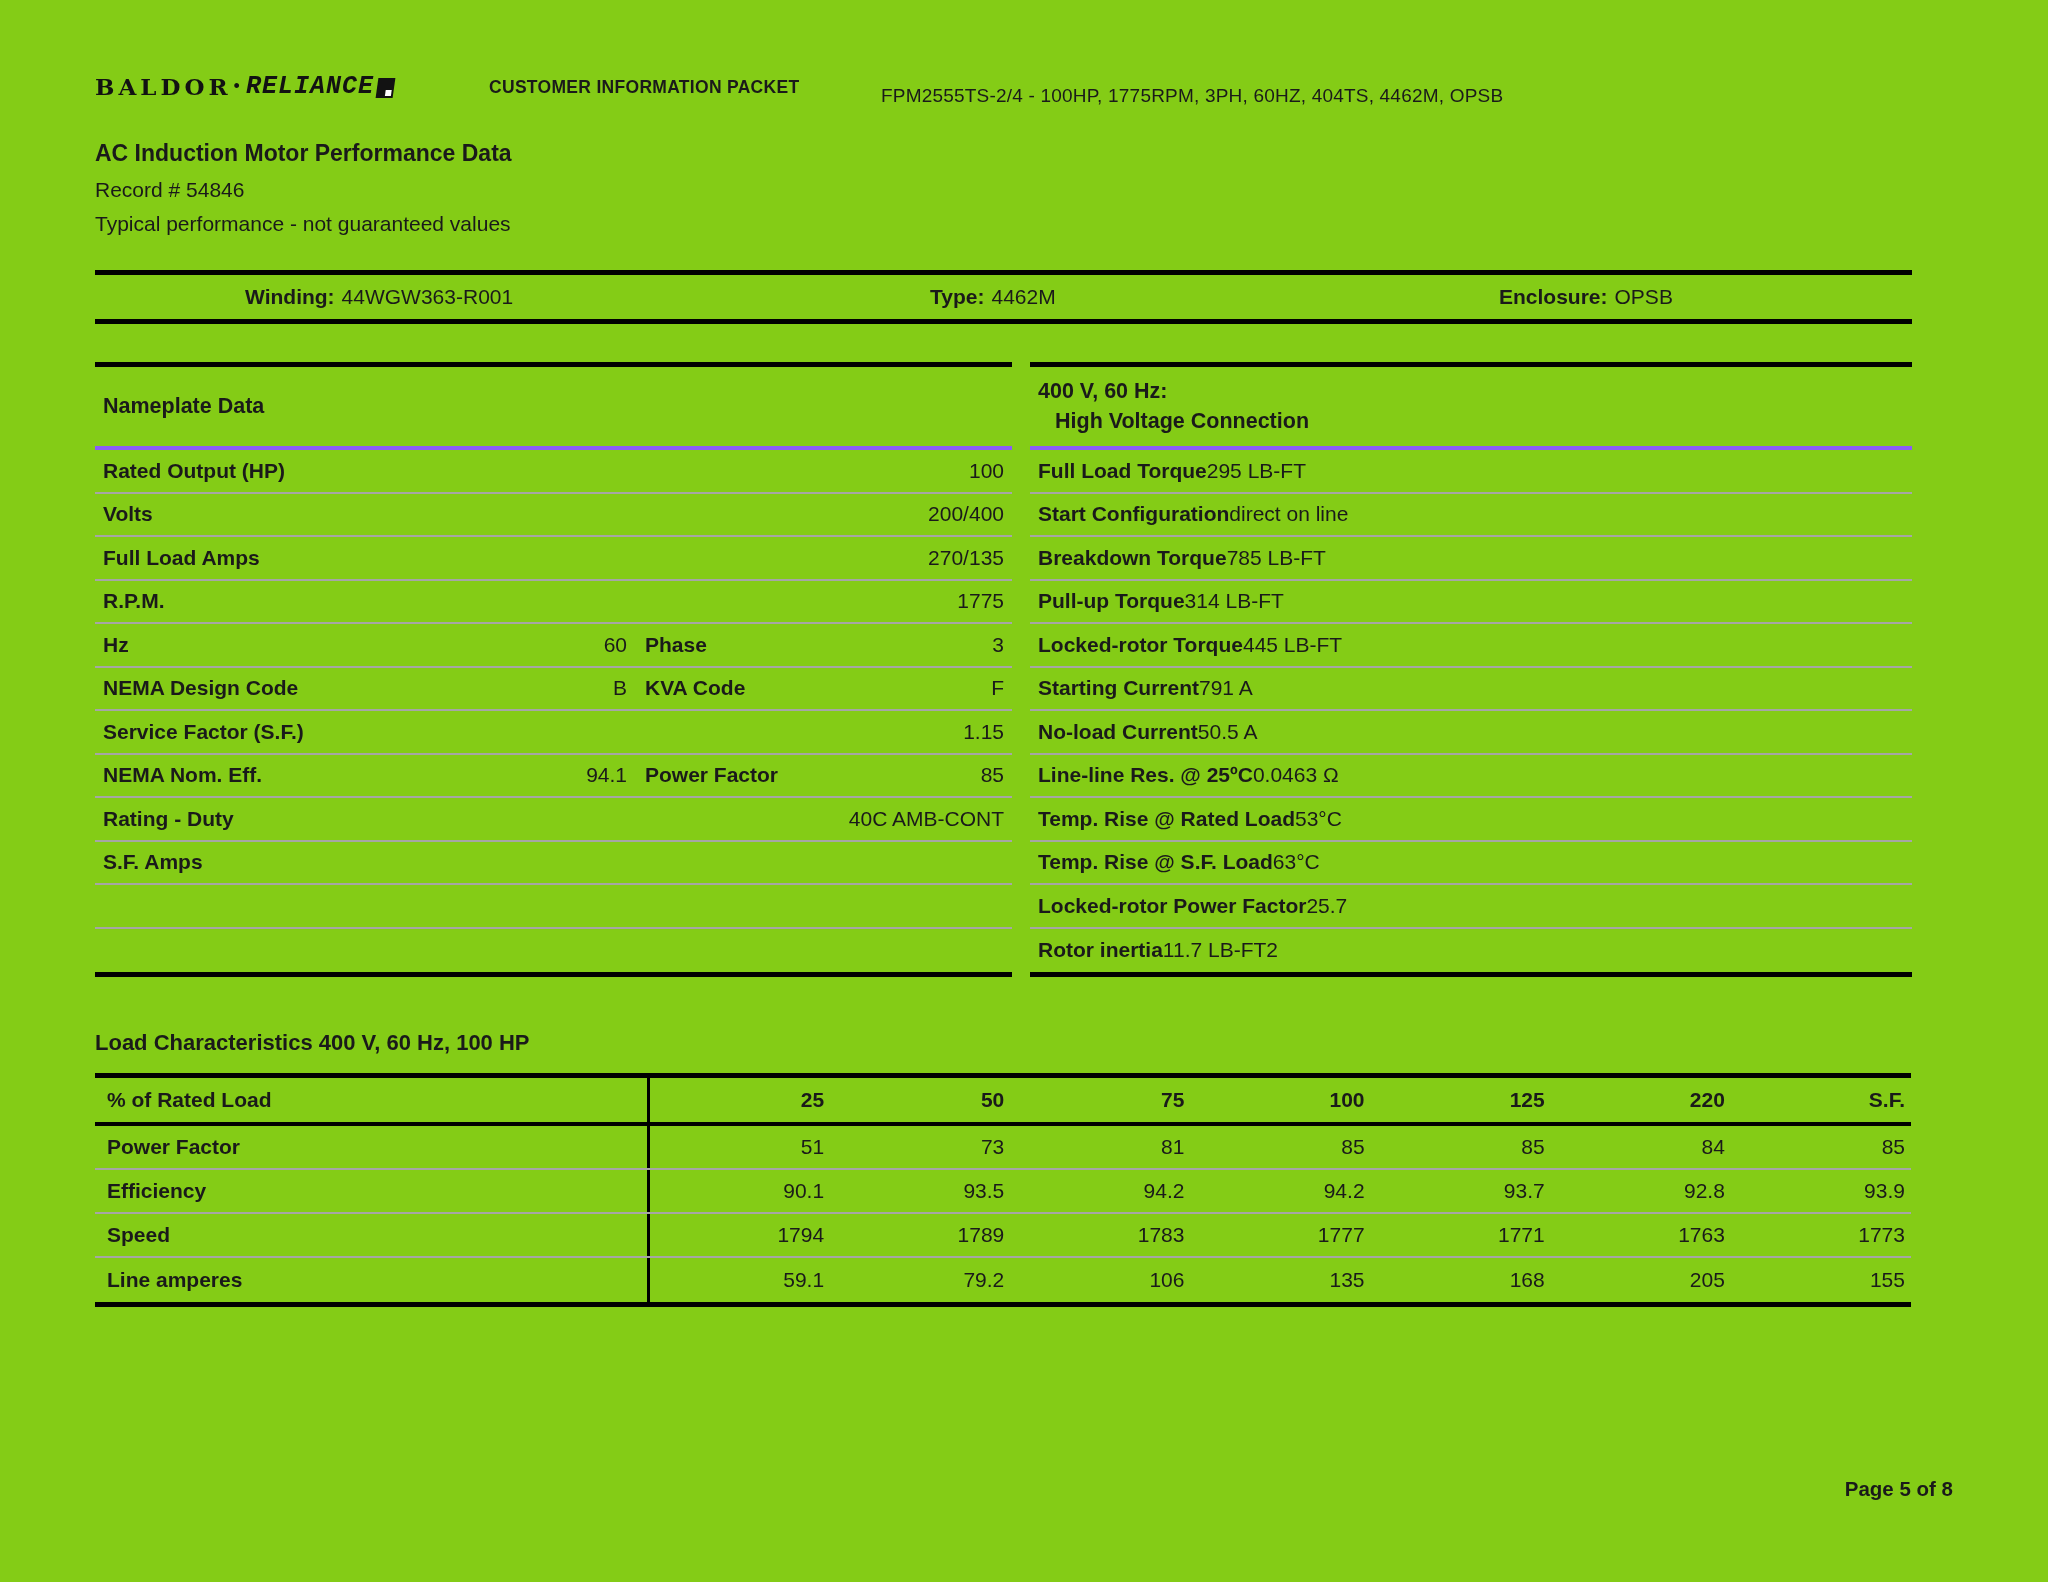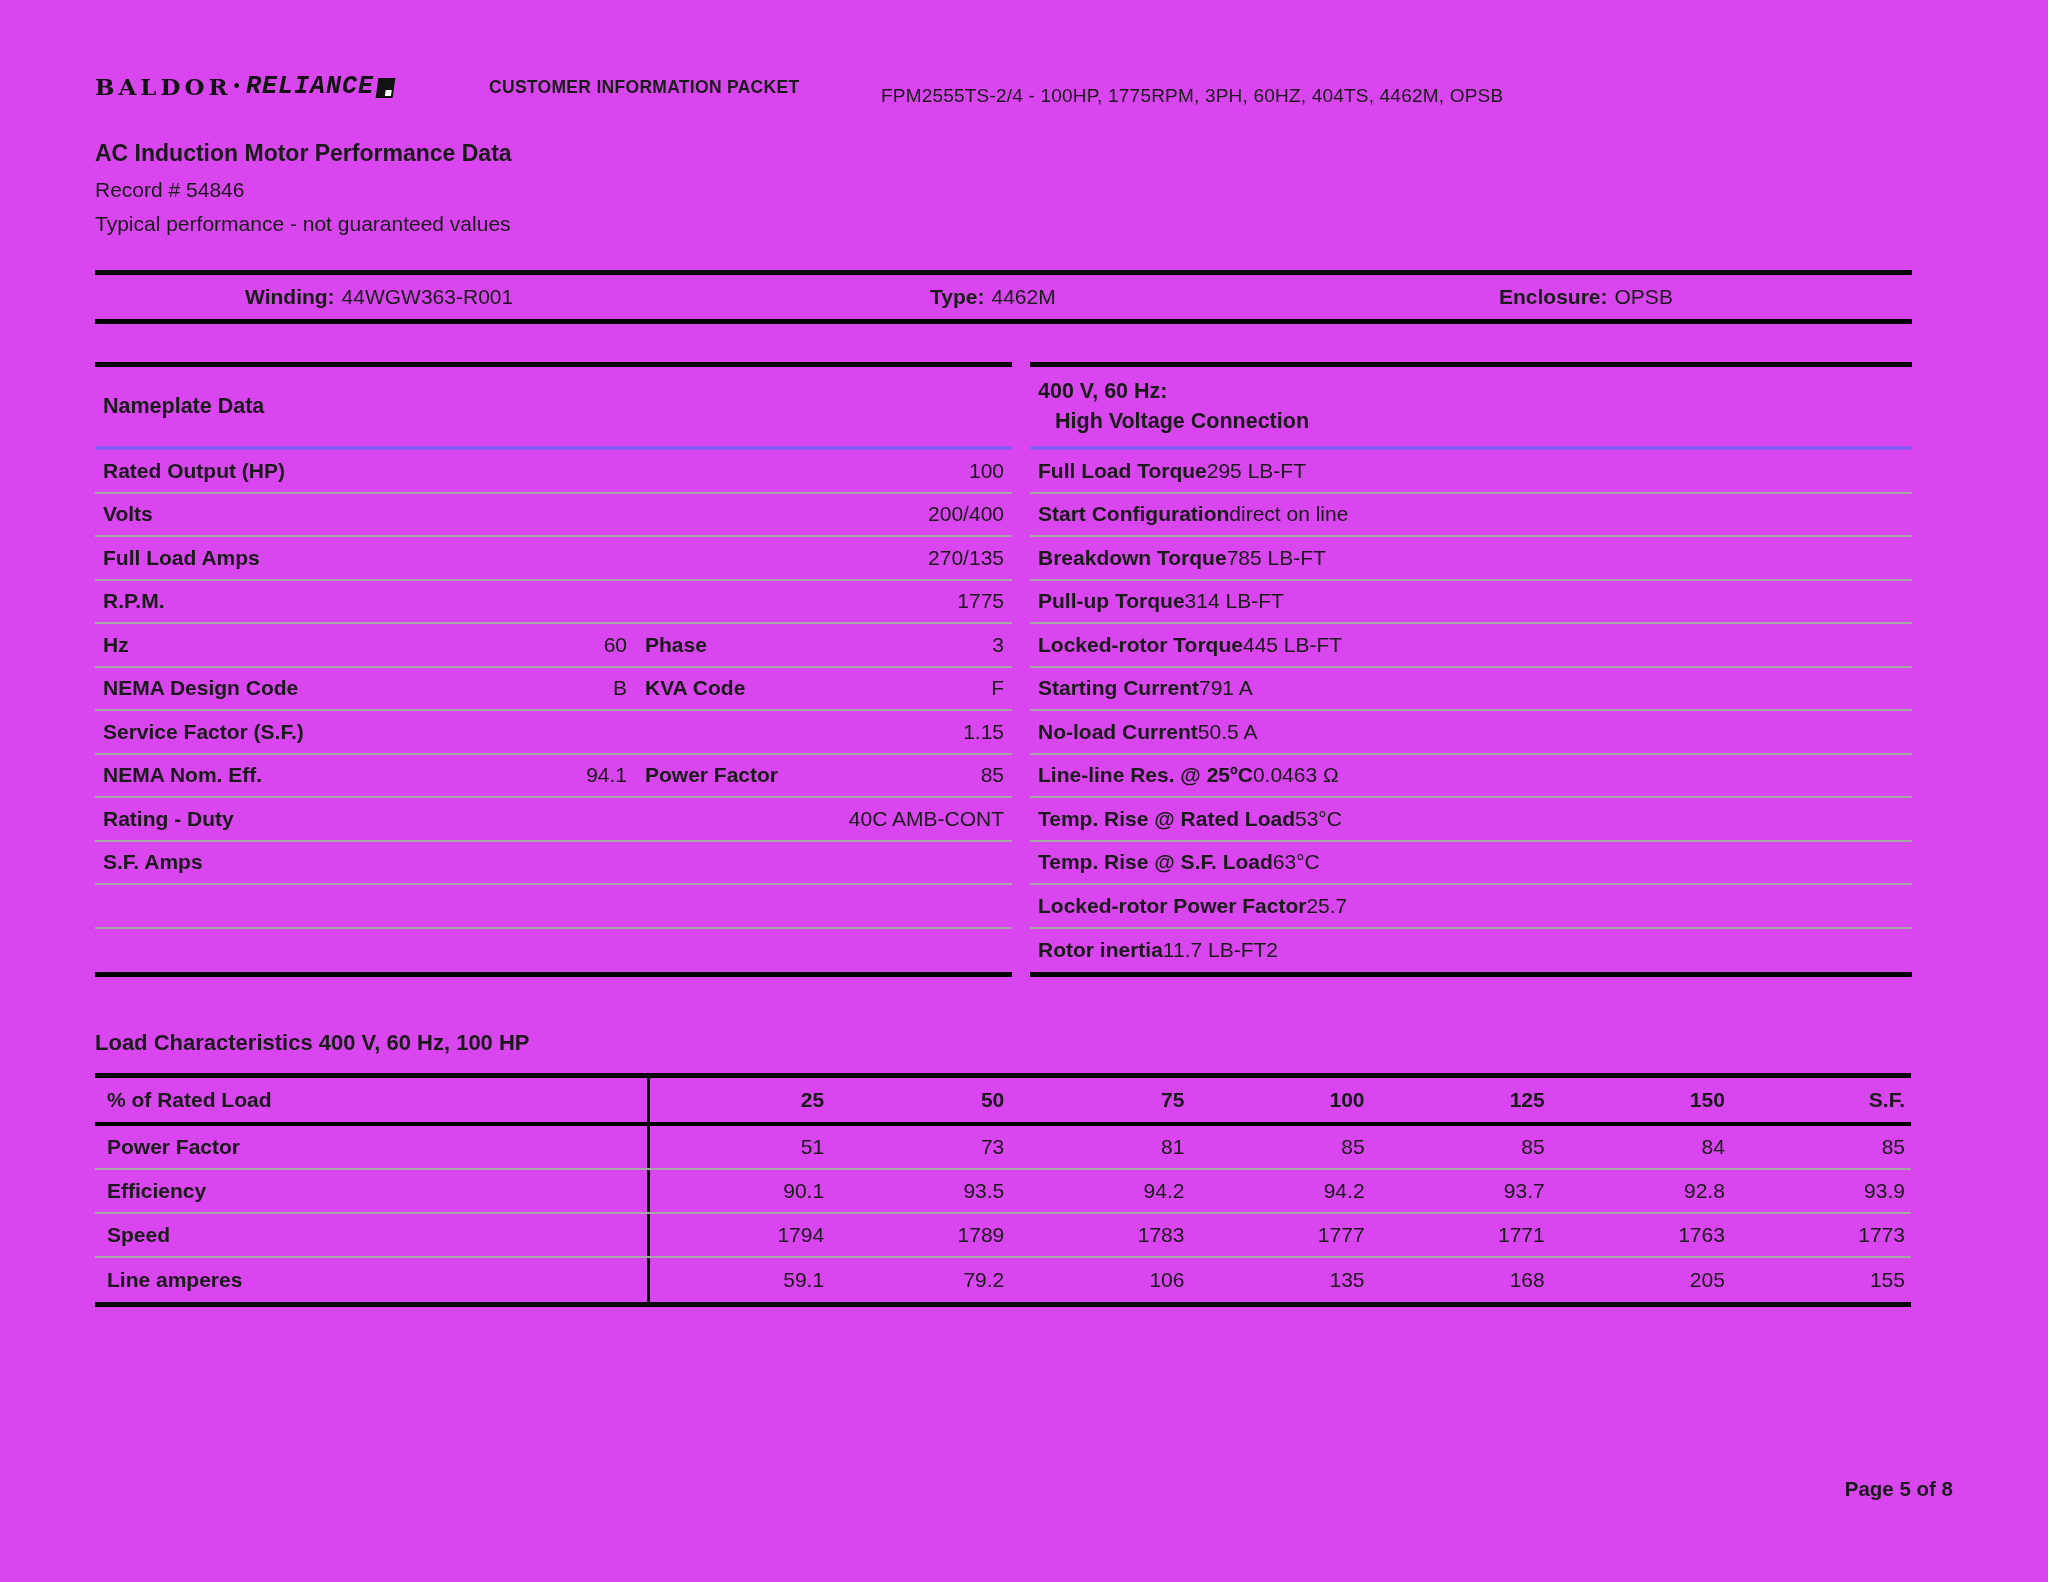--- a/index.html
+++ b/index.html
@@ -1,18 +1,18 @@
 <!DOCTYPE html>
 <html><head>
 <meta charset="utf-8">
 <style>
   * { margin:0; padding:0; box-sizing:border-box; }
   html,body { background:#ffffff; }
   body { width:2048px; height:1582px; font-family:"Liberation Sans", sans-serif; color:#1a1a1a; }
-  .page { position:relative; width:2048px; height:1582px; background:#d946ef; overflow:hidden; }
+  .page { position:relative; width:2048px; height:1582px; background:#84cc16; overflow:hidden; }
 
   
   .topbar { position:absolute; left:95px; top:70px; right:60px; height:42px; }
   .logo { position:absolute; left:0; top:2px; display:flex; align-items:center; white-space:nowrap; }
   .logo-baldor { font-family:"DejaVu Serif", serif; font-weight:bold; font-size:23px; letter-spacing:4px; color:#121212; }
   .logo-dot { font-size:18px; margin:0 6px 0 2px; color:#121212; }
   .logo-reliance { font-style:italic; font-weight:bold; font-size:25px; letter-spacing:1px; color:#121212;font-family:Liberation Mono, monospace; }
   .logo-mark { display:inline-block; width:17px; height:20px; background:#121212; transform:skewX(-8deg); position:relative; margin-left:3px; top:1px; }
   .logo-mark::after { content:""; position:absolute; right:2px; bottom:2px; width:6px; height:6px; background:#fff; }
   .packet-title { position:absolute; left:394px; top:7px; font-weight:bold; font-size:17.5px; letter-spacing:0.3px; }
@@ -282,21 +282,21 @@
   <div class="load-title">Load Characteristics 400 V, 60 Hz, 100 HP</div>
 
   <div class="load-table">
     <div class="ld-row ld-header">
       <span class="ld-cell ld-first">% of Rated Load</span>
       <span class="ld-cell ld-num">25</span>
       <span class="ld-cell ld-num">50</span>
       <span class="ld-cell ld-num">75</span>
       <span class="ld-cell ld-num">100</span>
       <span class="ld-cell ld-num">125</span>
-      <span class="ld-cell ld-num">150</span>
+      <span class="ld-cell ld-num">220</span>
       <span class="ld-cell ld-num">S.F.</span>
     </div>
     <div>
 
         <div class="ld-row ld-data">
           <span class="ld-cell ld-first">Power Factor</span>
           <span class="ld-cell ld-num">51</span>
           <span class="ld-cell ld-num">73</span>
           <span class="ld-cell ld-num">81</span>
           <span class="ld-cell ld-num">85</span>

